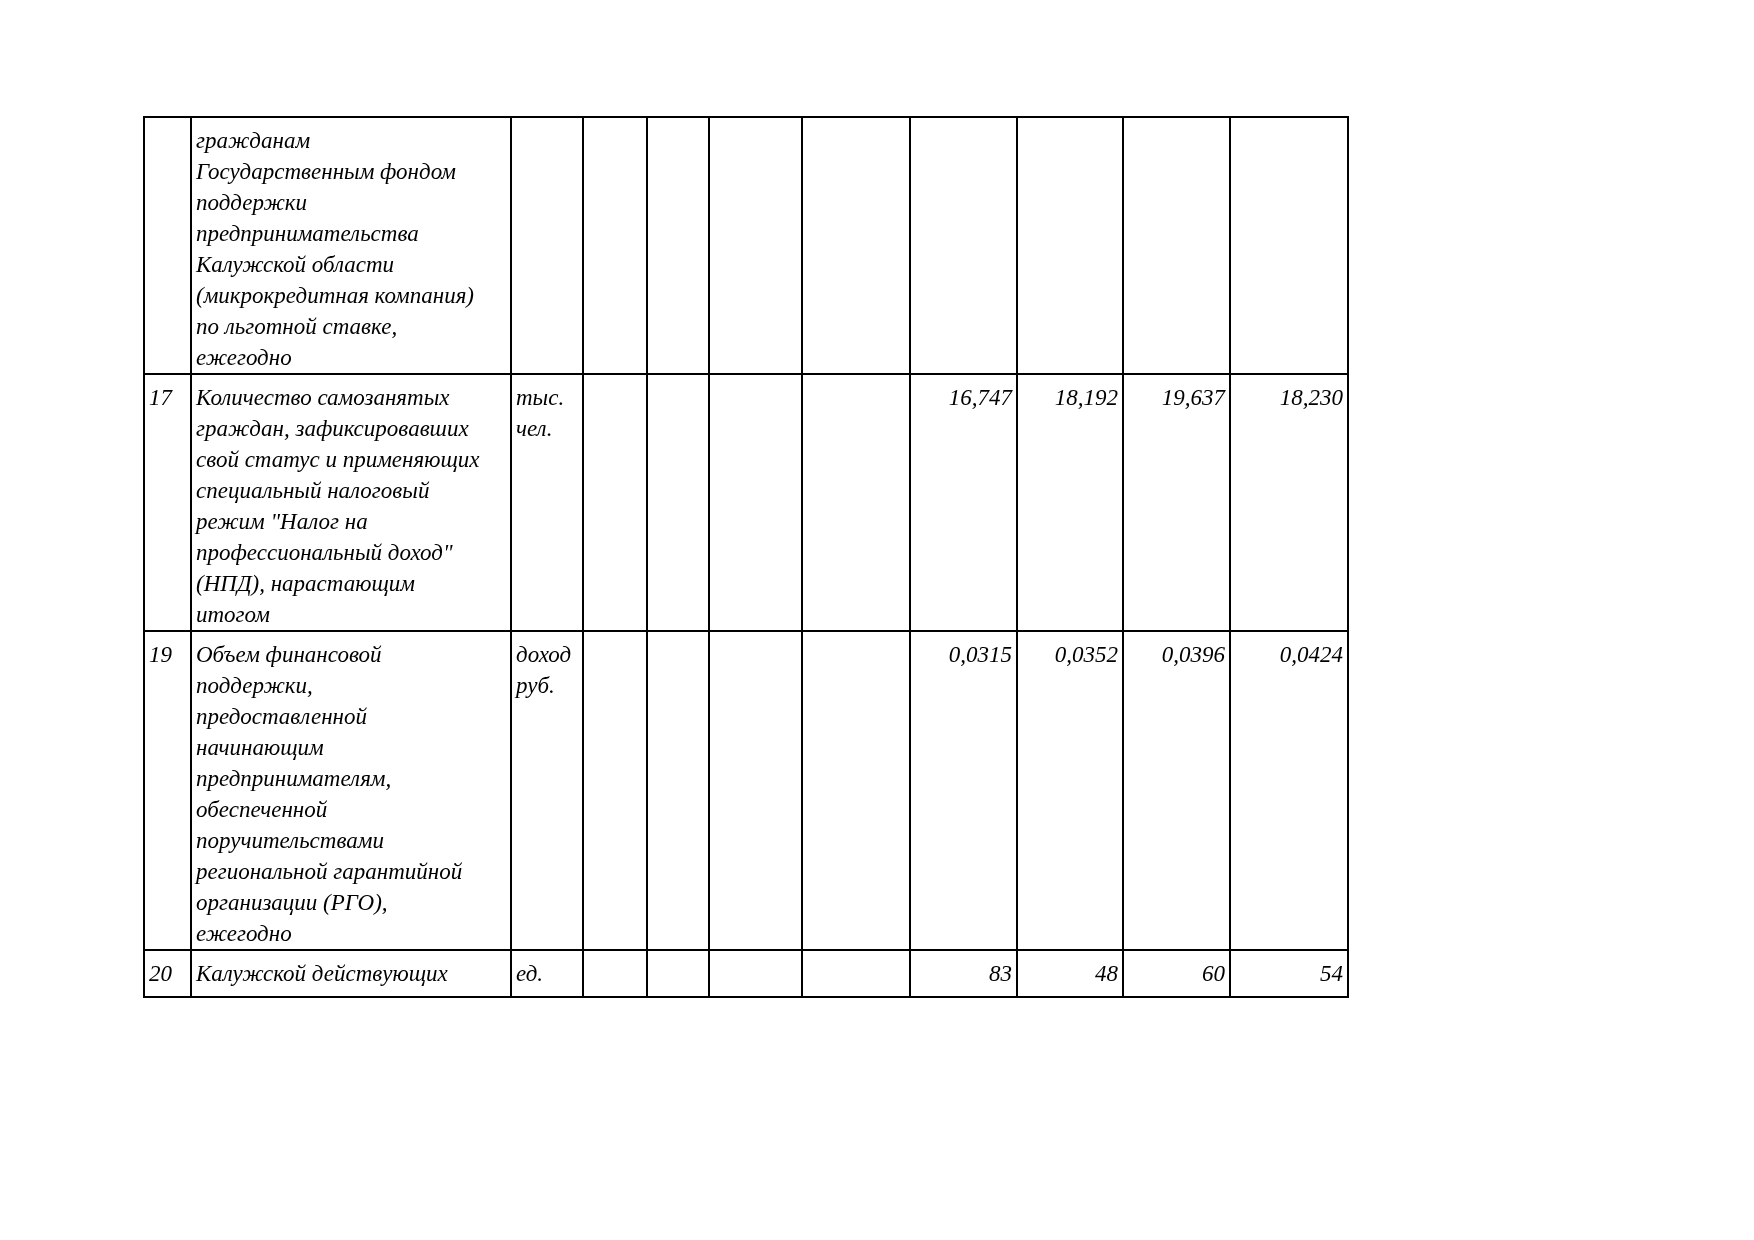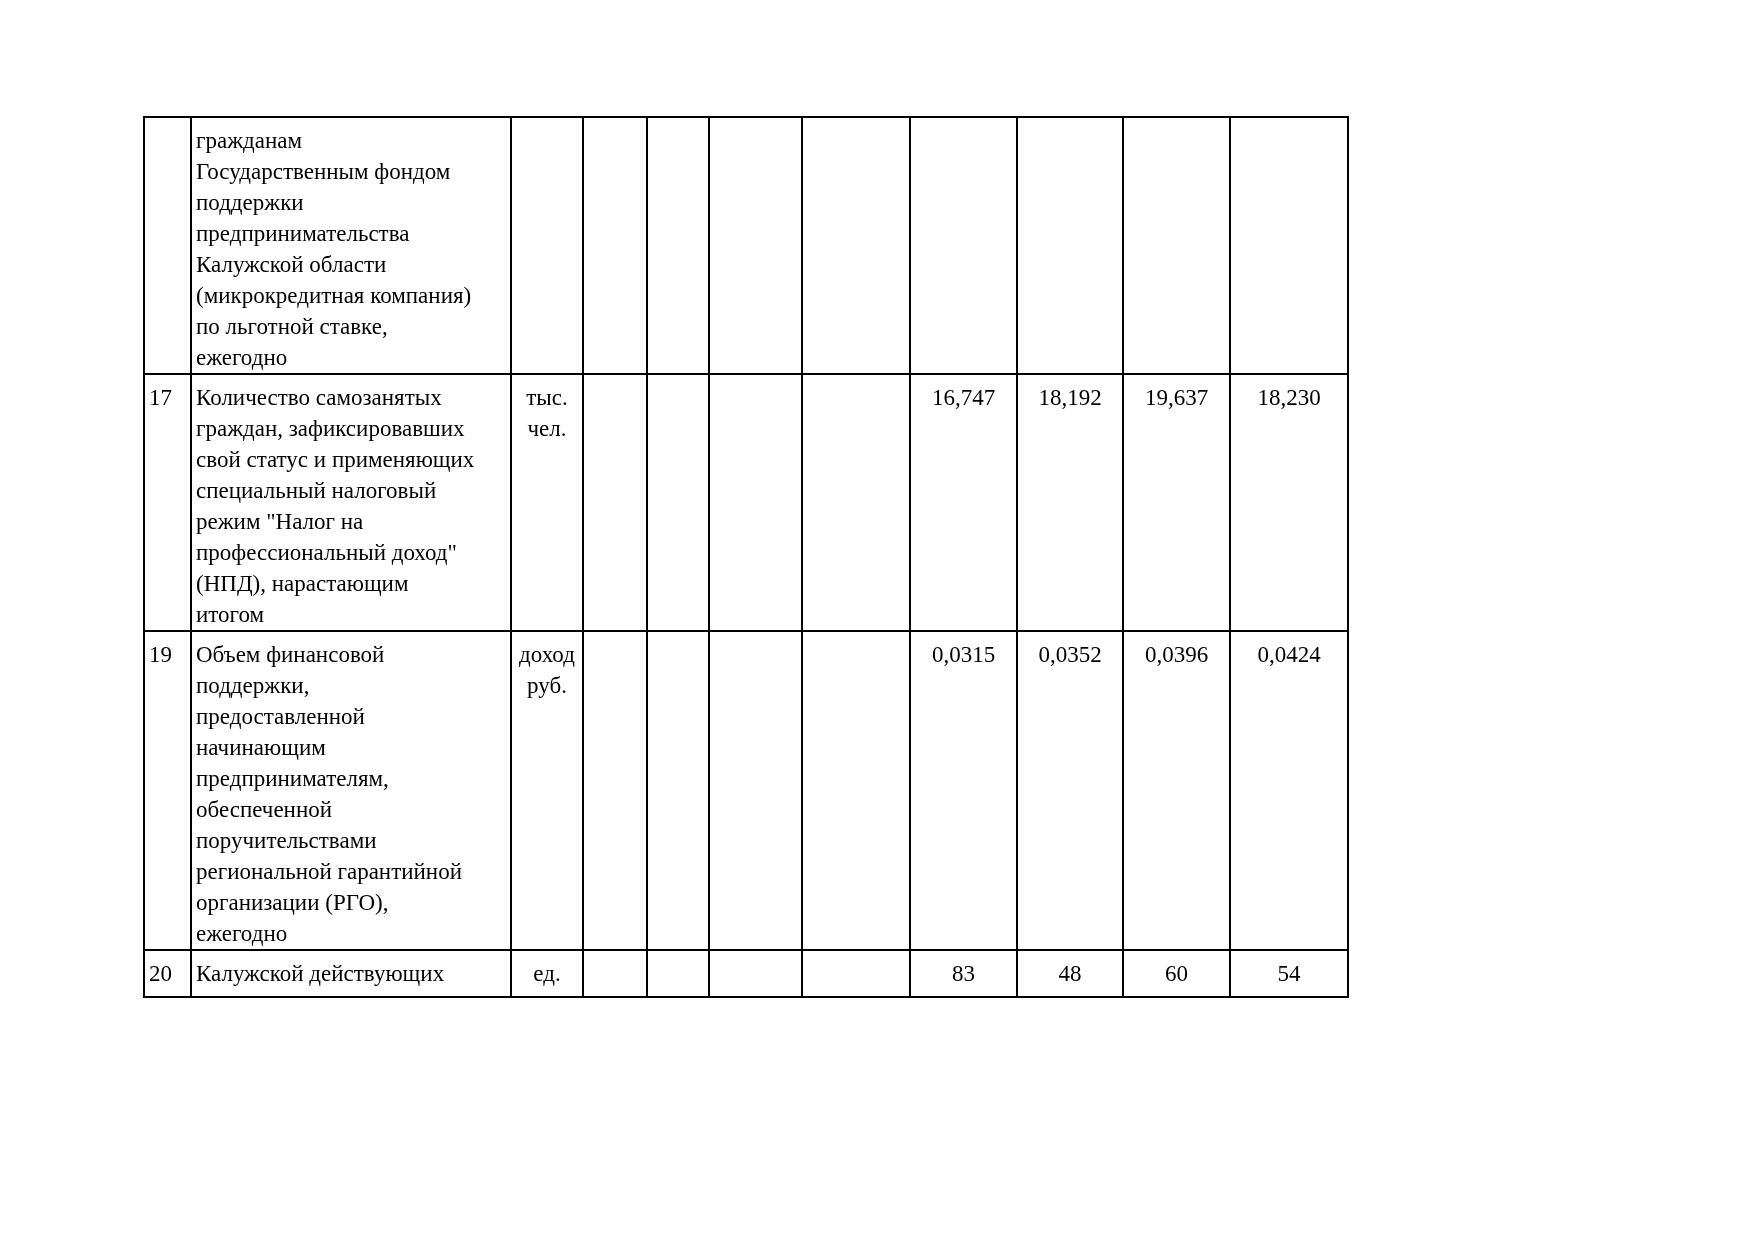--- a/index.html
+++ b/index.html
@@ -8,20 +8,21 @@
     background: #ffffff;
   }
   .page {
     position: relative;
     width: 1568px;
     height: 1240px;
     background: #ffffff;
     overflow: hidden;
     font-family: "Liberation Serif", serif;
     color: #000000;
+    font-style: italic;
   }
   table.doc-table {
     position: absolute;
     left: 143px;
     top: 116px;
     width: 1204px;
     border-collapse: collapse;
     table-layout: fixed;
     font-family: "Liberation Serif", serif;
     font-size: 23px;
@@ -40,26 +41,26 @@
   td.col-num {
     padding-left: 2px;
     padding-right: 2px;
   }
   td.col-ind {
     text-align: left;
     padding-left: 8px;
     padding-right: 6px;
   }
   td.col-unit {
-    text-align: center;
+    text-align: left;
     padding-left: 7px;
     padding-right: 2px;
   }
   td.col-val {
-    text-align: center;
+    text-align: right;
     padding-right: 7px;
     padding-left: 2px;
   }
   tr.r0 { height: 254px; }
   tr.r1 { height: 253px; }
   tr.r2 { height: 194px; }
   tr.r3 { height: 313px; }
   tr.r4 { height: 47px; }
 </style>
 </head>

